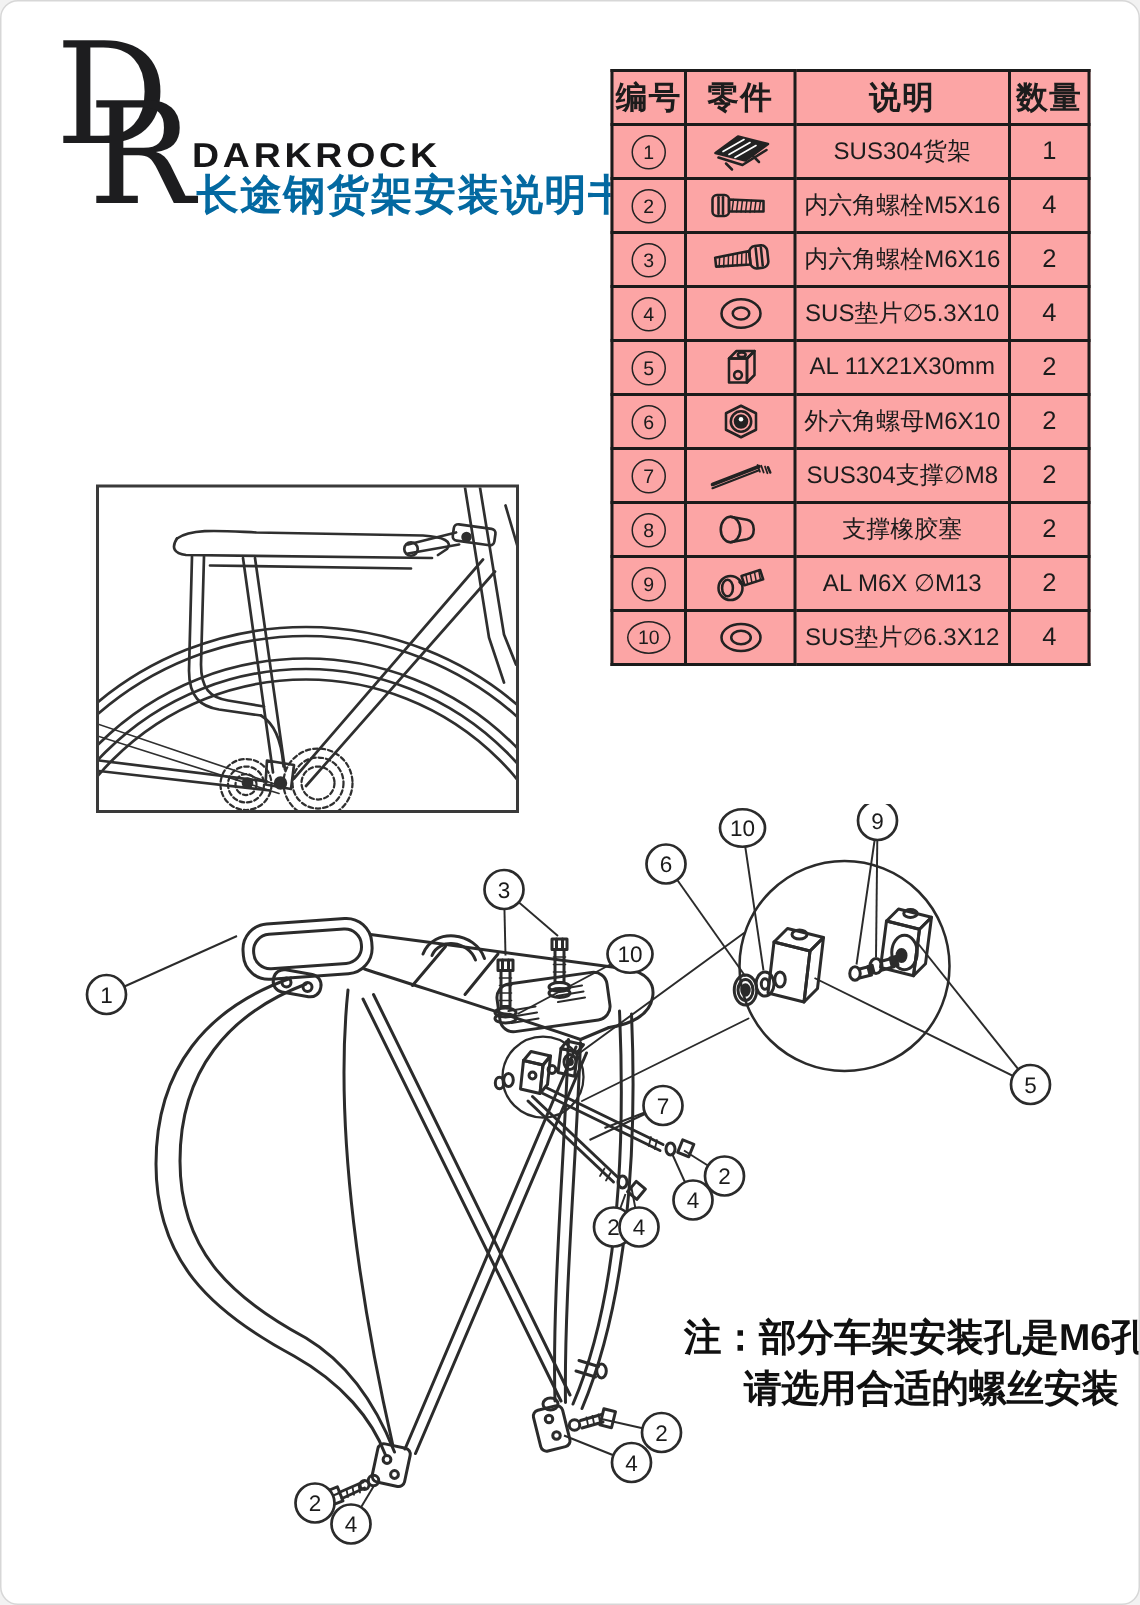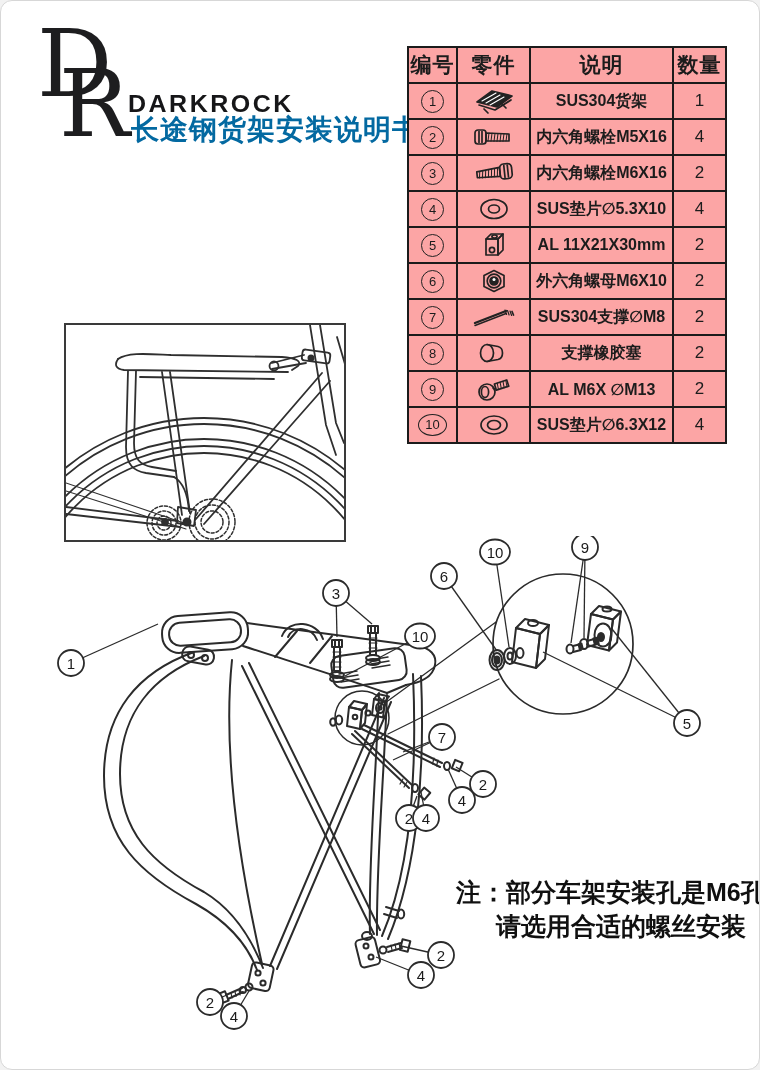--- a/index.html
+++ b/index.html
@@ -14,21 +14,21 @@
   .brand{position:absolute;left:127px;top:90px;font-size:25px;font-weight:900;
          letter-spacing:2.5px;transform:scaleY(0.92);transform-origin:left top;color:#161618;}
   .cn-title{position:absolute;left:130px;top:110px;font-size:28px;font-weight:700;
             letter-spacing:1px;color:#0369a1;white-space:nowrap;}
   
   table.parts{position:absolute;left:406px;top:45px;width:318px;border-collapse:collapse;
               table-layout:fixed;background:#fca5a5;}
   table.parts th,table.parts td{border:2px solid #1b1b1b;text-align:center;vertical-align:middle;
               padding:0;height:34px;overflow:hidden;}
   table.parts th{font-size:21px;font-weight:600;letter-spacing:1px;}
-  td.desc{text-align:left;padding-left:9px;font-size:16px;font-weight:700;white-space:nowrap;}
+  td.desc{text-align:left;padding-left:9px;font-size:16px;font-weight:400;white-space:nowrap;}
   td.qty{font-size:17px;font-weight:500;}
   .cnum{display:inline-block;width:21px;height:21px;border:1.6px solid #222;border-radius:50%;
         font-size:13px;line-height:21px;text-align:center;font-weight:500;}
   .cnum.wide{width:27px;height:20px;line-height:20px;}
   td.icn svg{display:block;margin:0 auto;}
   
   .bike-fig{position:absolute;left:63px;top:322px;width:282px;height:219px;
             border:2px solid #3a3a3a;box-sizing:border-box;background:#fff;}
   .bike-fig svg{display:block;}
   .asm-fig{position:absolute;left:45px;top:535px;width:700px;height:520px;}

